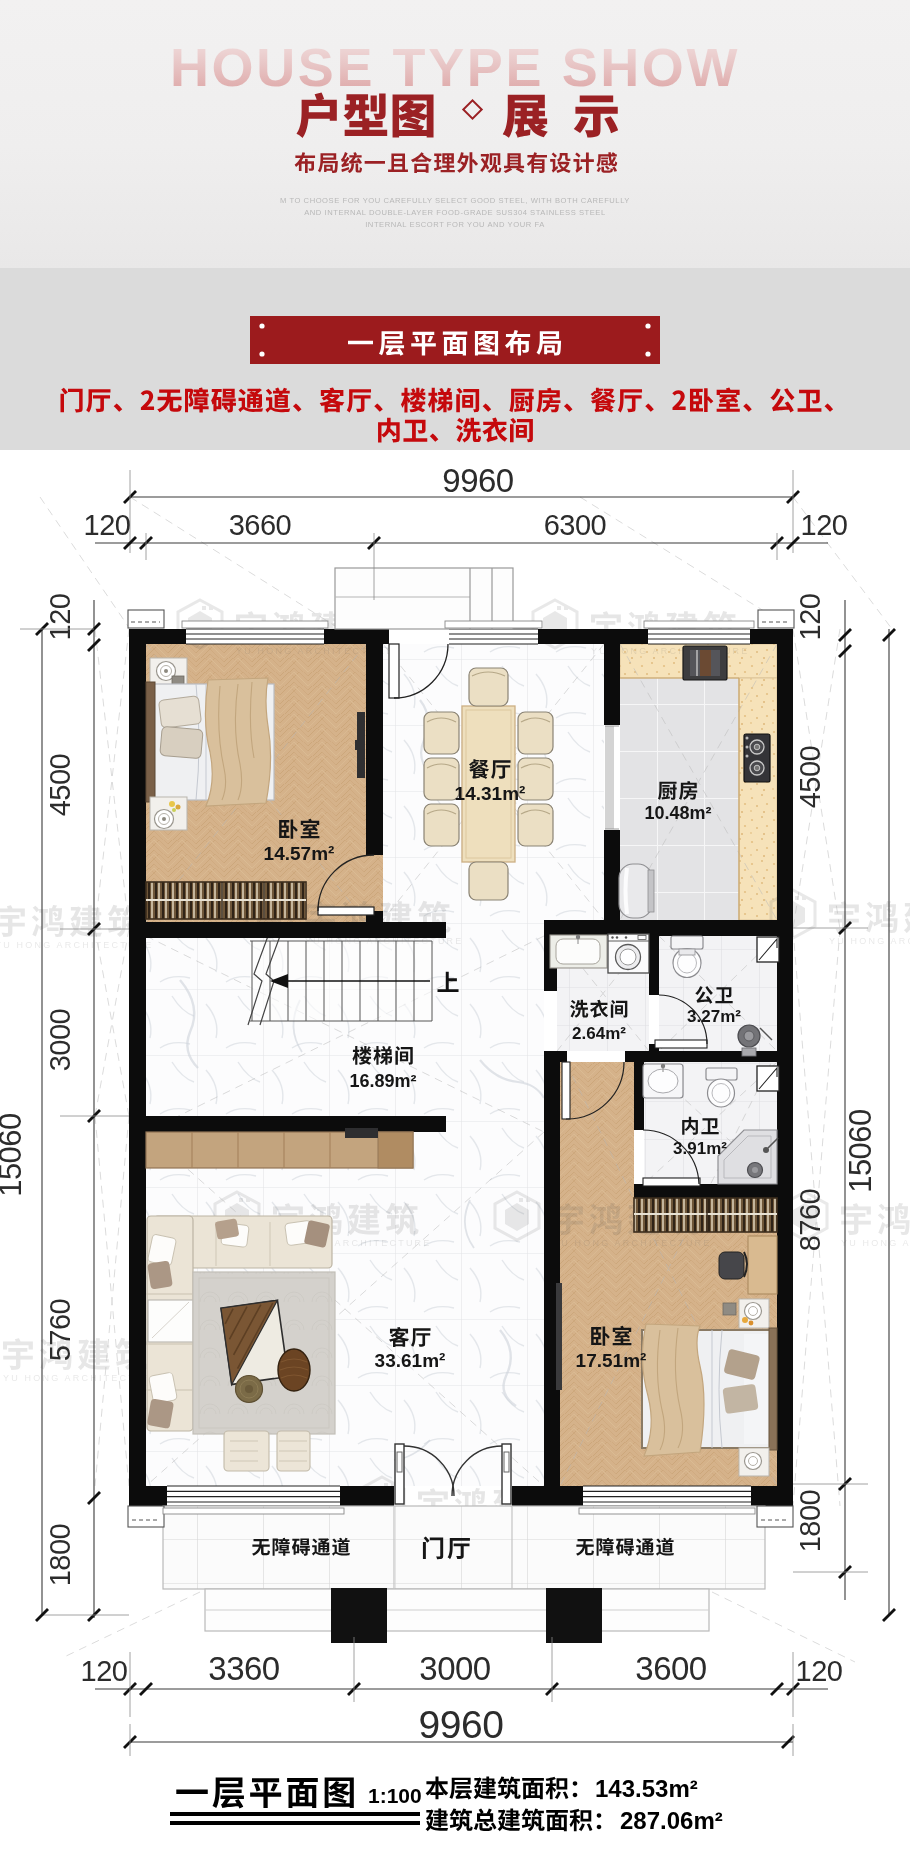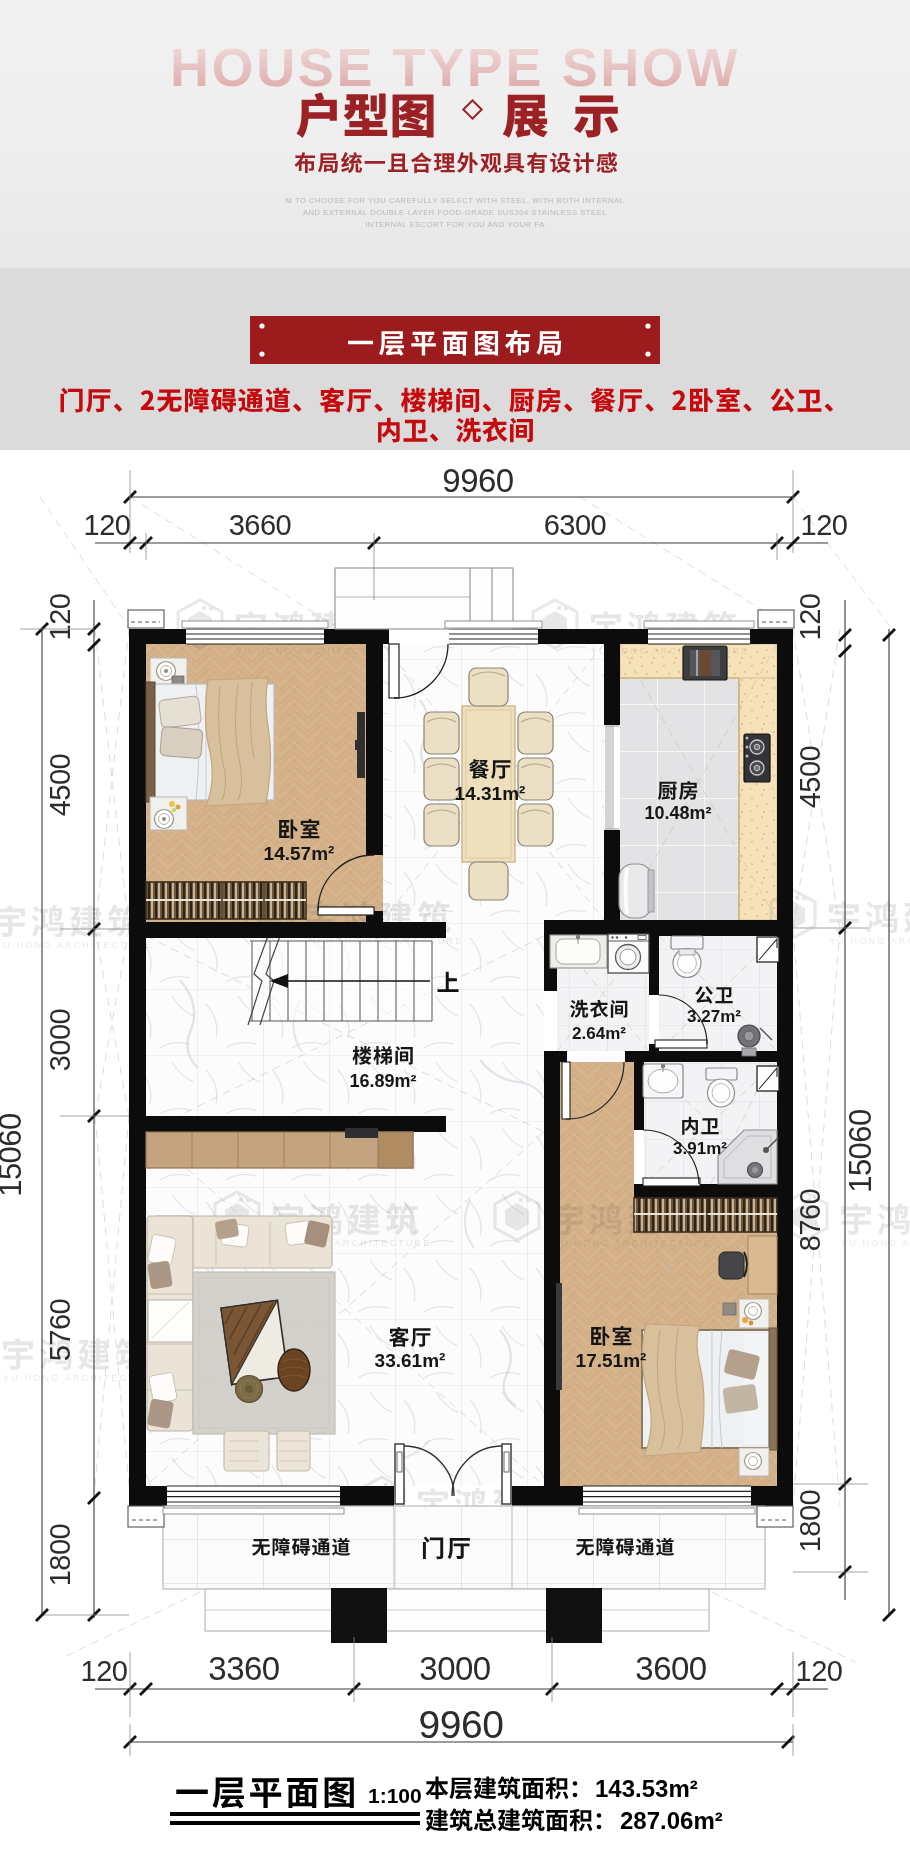--- a/index.html
+++ b/index.html
@@ -13,22 +13,22 @@
 .eng{position:absolute;left:0;width:910px;text-align:center;color:#b8b8b8;
  font-size:7.6px;letter-spacing:0.55px}
 .planwrap{position:absolute;left:0;top:0;width:910px;height:1860px}
 </style></head><body>
 
 <div class="sec-a">
 <div class="house">HOUSE TYPE SHOW</div>
 </div>
 <div class="sec-b"></div>
 
-<div class="eng" style="top:196px">M TO CHOOSE FOR YOU CAREFULLY SELECT WITH STEEL, WITH BOTH INTERNAL</div>
-<div class="eng" style="top:208px">AND EXTERNAL DOUBLE-LAYER FOOD-GRADE SUS304 STAINLESS STEEL</div>
+<div class="eng" style="top:196px">M TO CHOOSE FOR YOU CAREFULLY SELECT GOOD STEEL, WITH BOTH CAREFULLY</div>
+<div class="eng" style="top:208px">AND INTERNAL DOUBLE-LAYER FOOD-GRADE SUS304 STAINLESS STEEL</div>
 <div class="eng" style="top:220px">INTERNAL ESCORT FOR YOU AND YOUR FA</div>
 <svg class="planwrap" width="910" height="1860" viewBox="0 0 910 1860">
 <defs>
 <pattern id="wood" width="28" height="14" patternUnits="userSpaceOnUse">
         <rect width="28" height="14" fill="#d5b28a"></rect>
         <path d="M0,14 L14,0 M-5,14 L9,0 M5,14 L19,0 M10,14 L14,10 M0,4 L4,0" stroke="#c8a173" stroke-width="0.9" opacity="0.7" fill="none"></path>
         <path d="M14,0 L28,14 M19,0 L33,14 M9,0 L23,14 M14,10 L18,14 M24,0 L28,4" stroke="#cda87c" stroke-width="0.9" opacity="0.7" fill="none"></path>
         <path d="M0,14 L14,0 L28,14" stroke="#e0c49e" stroke-width="0.7" opacity="0.9" fill="none"></path>
       </pattern>
 <pattern id="marble" width="66" height="66" patternUnits="userSpaceOnUse">

